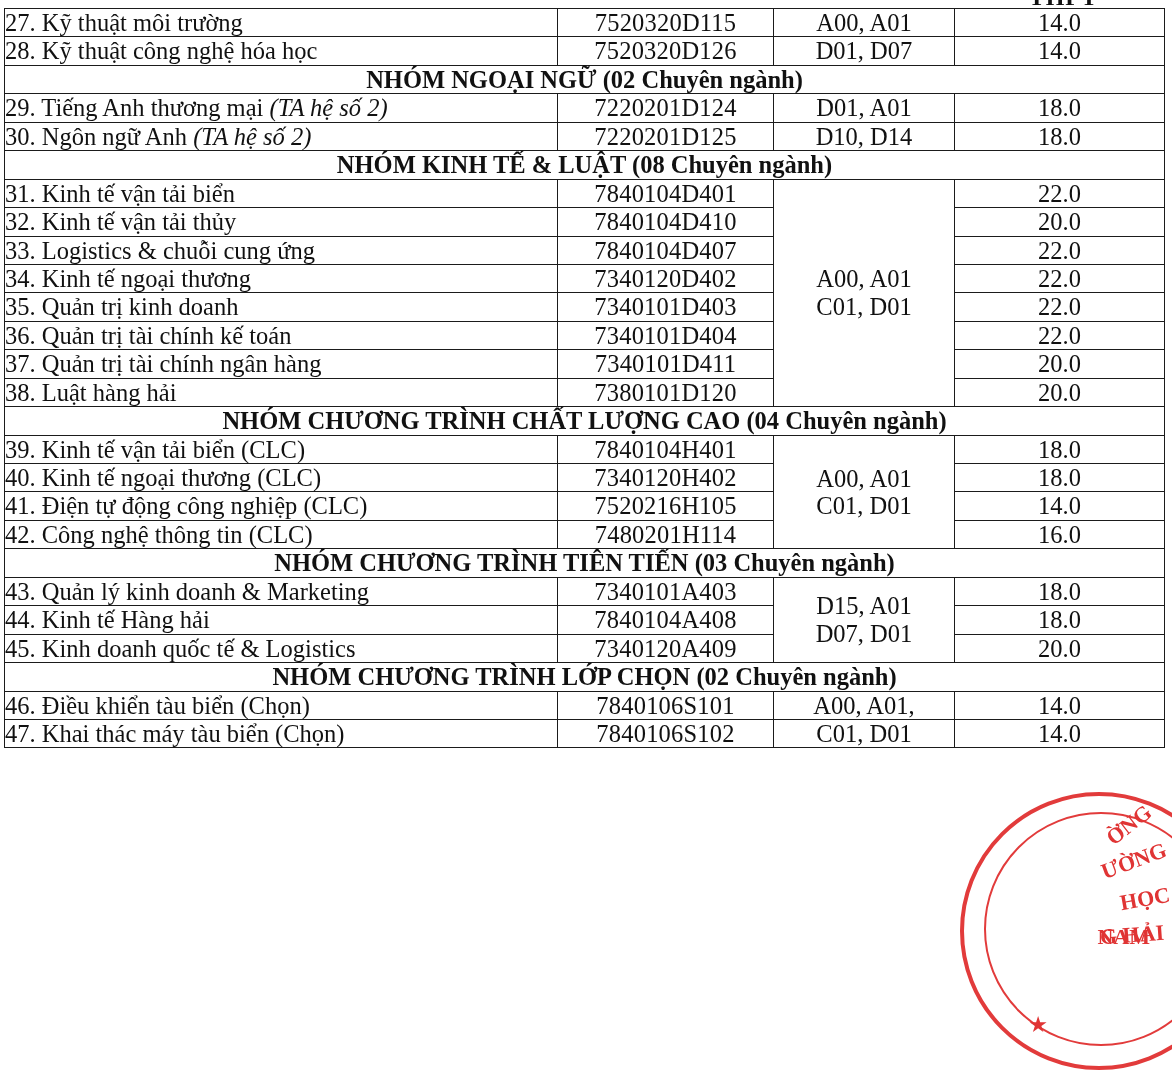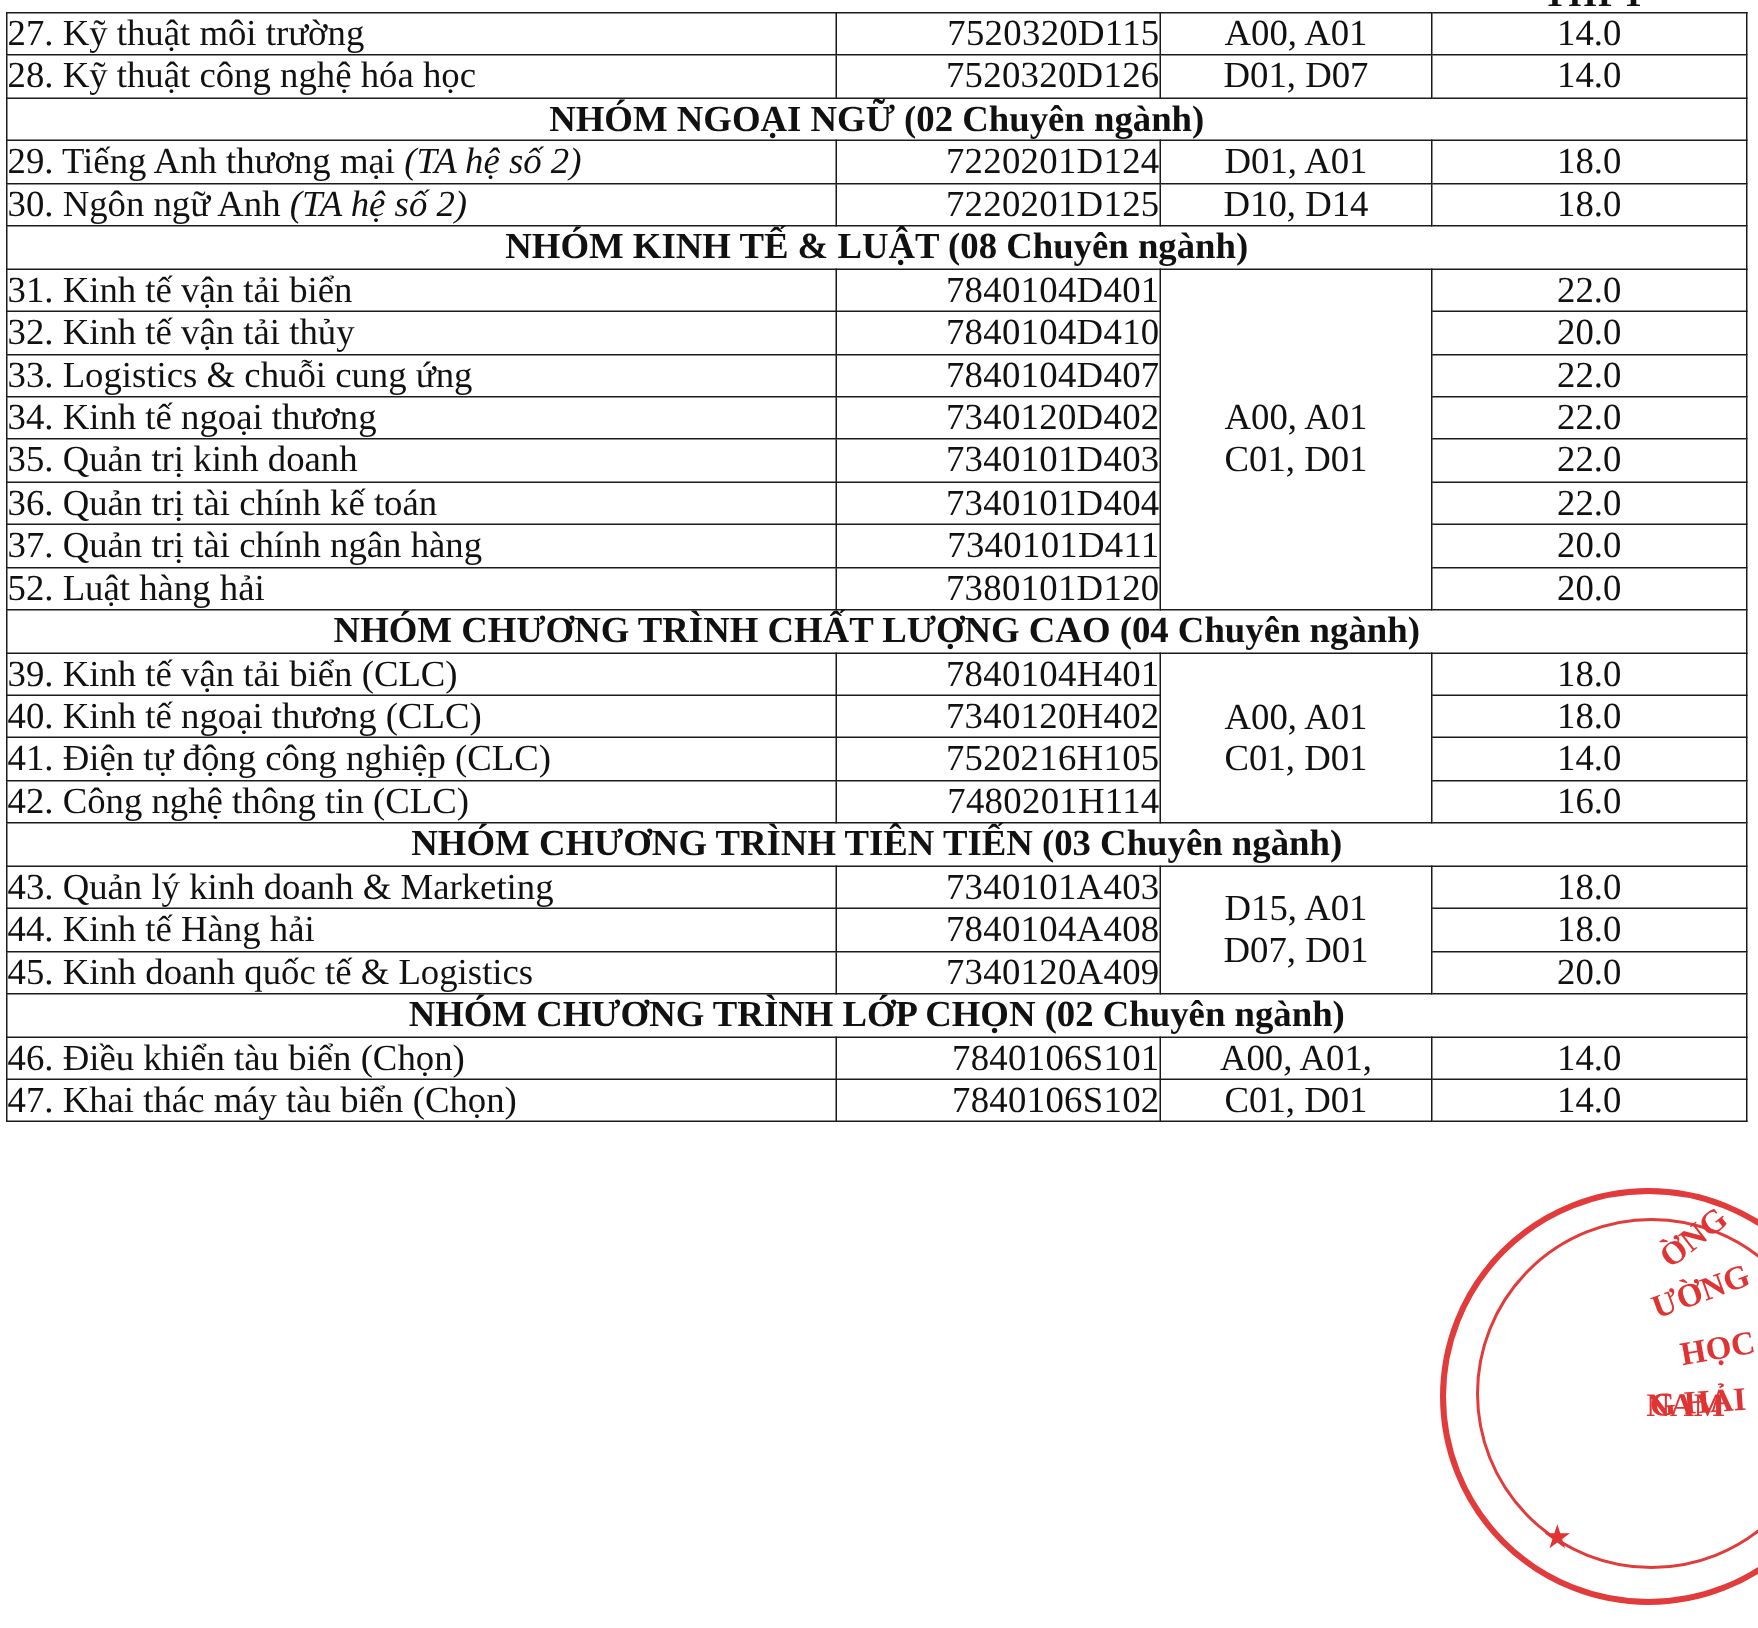--- a/index.html
+++ b/index.html
@@ -39,21 +39,21 @@
     vertical-align: middle;
     font-size: 24.5px;
     line-height: 1.12;
   }
   .cell-name {
     padding: 3px 6px 4px 10px;
     text-align: left;
     white-space: nowrap;
   }
   .cell-code {
-    text-align: right;
+    text-align: center;
     padding: 3px 4px 4px 4px;
     letter-spacing: 0.2px;
   }
   .cell-block {
     text-align: center;
     padding: 3px 4px;
     line-height: 1.2;
   }
   .cell-score {
     text-align: center;
@@ -217,21 +217,21 @@
         <td class="cell-name">36. Quản trị tài chính kế toán</td>
         <td class="cell-code">7340101D404</td>
         <td class="cell-score">22.0</td>
       </tr>
       <tr>
         <td class="cell-name">37. Quản trị tài chính ngân hàng</td>
         <td class="cell-code">7340101D411</td>
         <td class="cell-score">20.0</td>
       </tr>
       <tr>
-        <td class="cell-name">52. Luật hàng hải</td>
+        <td class="cell-name">38. Luật hàng hải</td>
         <td class="cell-code">7380101D120</td>
         <td class="cell-score">20.0</td>
       </tr>
 
       <tr class="group-row">
         <td colspan="4">NHÓM CHƯƠNG TRÌNH CHẤT LƯỢNG CAO (04 Chuyên ngành)</td>
       </tr>
       <tr>
         <td class="cell-name">39. Kinh tế vận tải biển (CLC)</td>
         <td class="cell-code">7840104H401</td>

